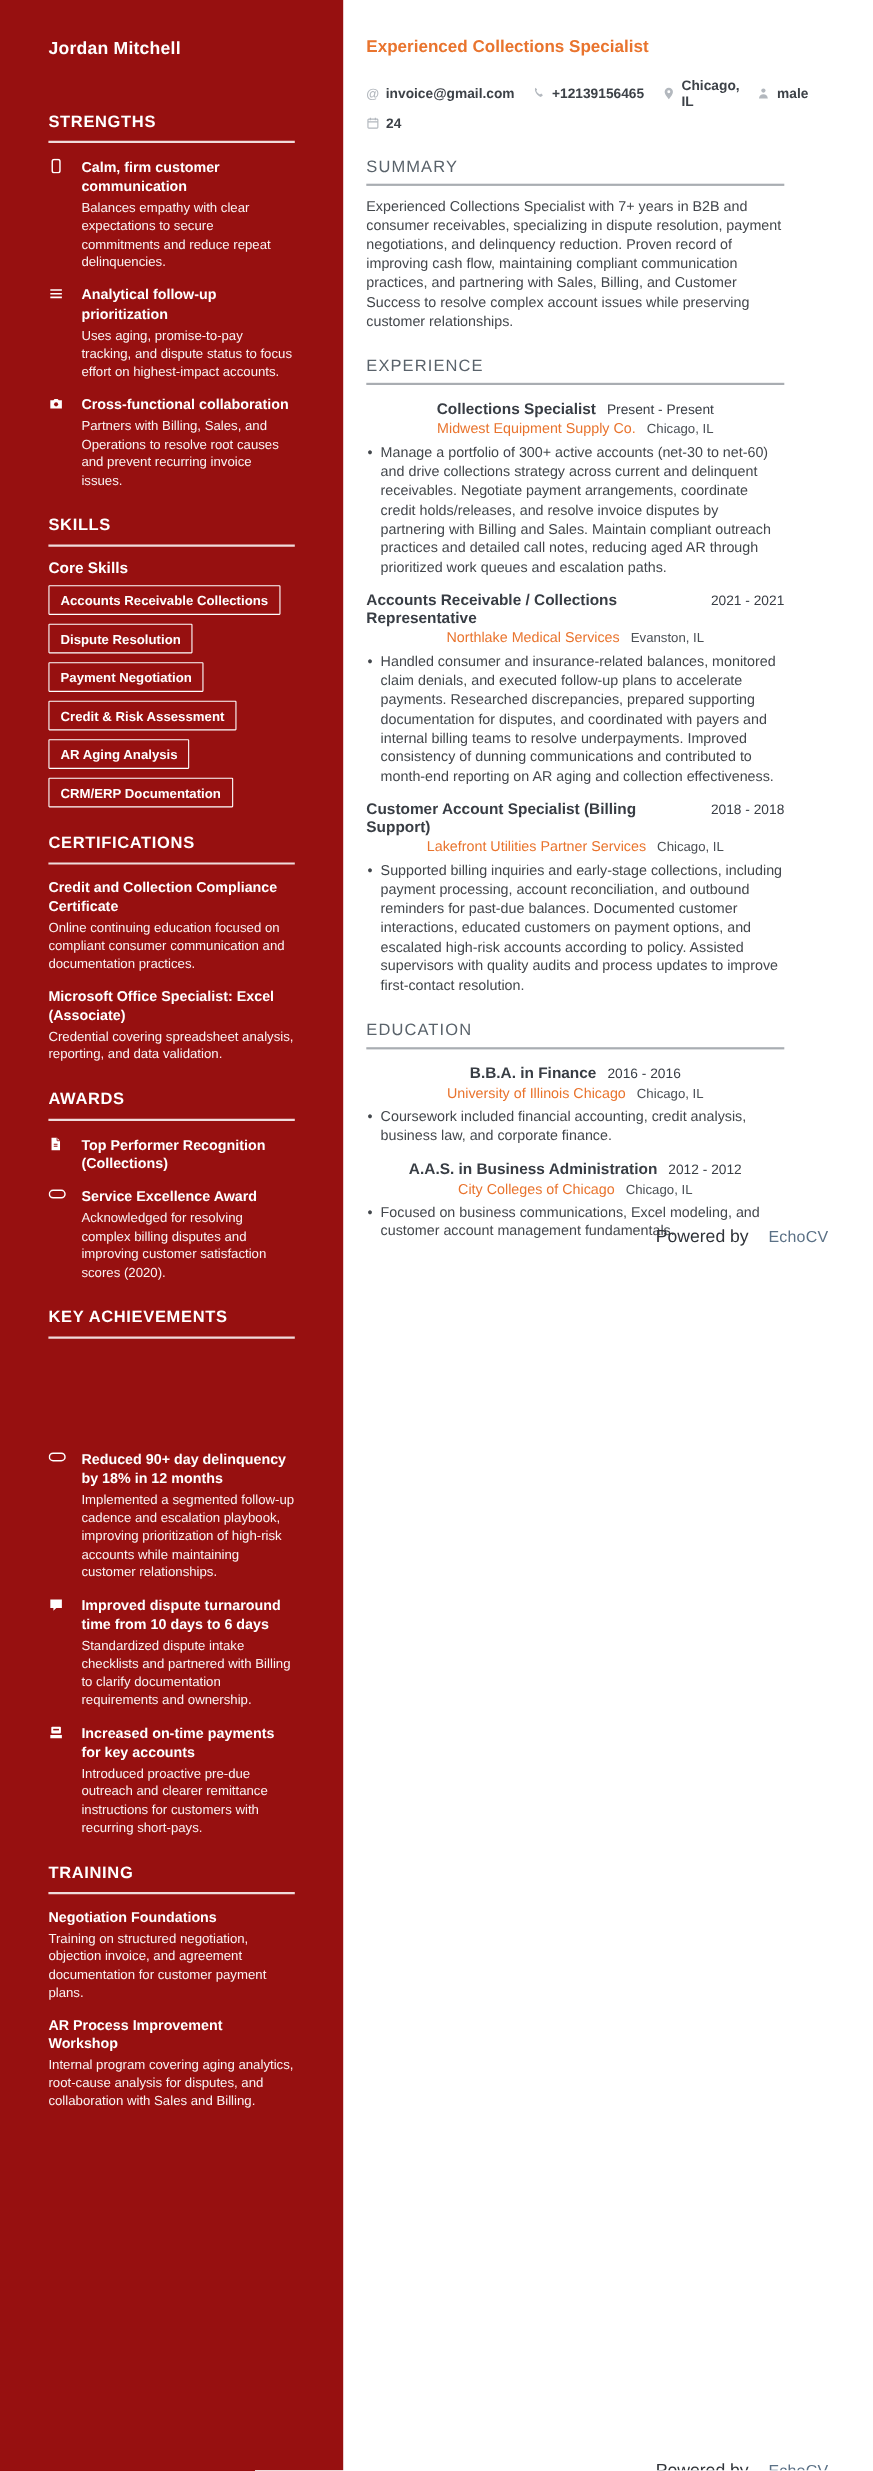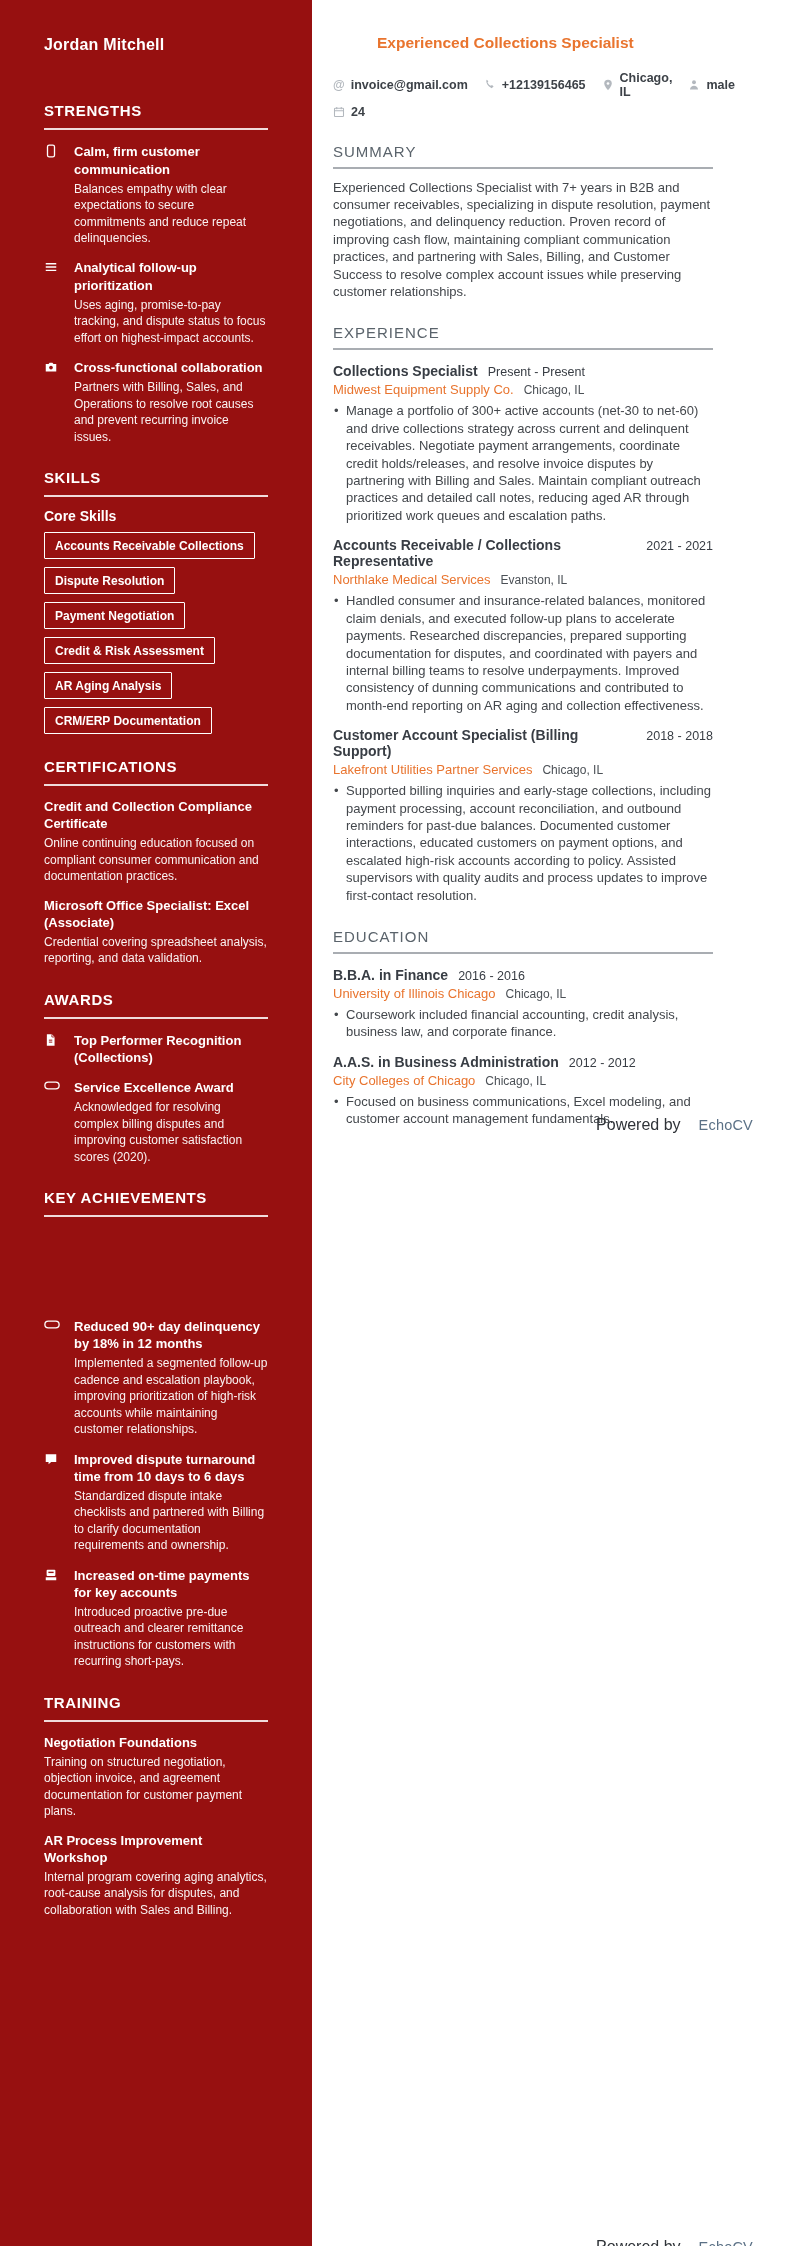--- a/index.html
+++ b/index.html
@@ -31,30 +31,30 @@
   .side-item-title{font-size:13px;font-weight:bold;line-height:1.32;}
   .side-item-desc{font-size:12px;line-height:1.37;margin-top:3px;color:rgba(255,255,255,.95);}
   .side-plain{margin-top:12px;}
   .side-group-label{font-size:14px;font-weight:bold;margin-top:11px;}
   .badge{display:table;border:1px solid #fff;border-radius:1px;padding:6px 10px 5px 10px;
          font-size:12px;font-weight:bold;margin-top:8px;white-space:nowrap;}
   .page-break-gap{height:88px;}
 
   
   .main{position:absolute;left:312px;top:0;right:0;bottom:0;padding:34px 81px 0 21px;}
-  .main-title{color:var(--accent);font-size:15.5px;font-weight:bold;line-height:1.2;margin-left:44px;}
+  .main-title{color:var(--accent);font-size:15.5px;font-weight:bold;line-height:1.2;}
   .contact{margin-top:18px;}
   .contact-row{display:flex;align-items:center;gap:16px;margin-top:6px;}
   .contact-item{display:flex;align-items:center;gap:6px;font-size:12.5px;font-weight:bold;color:#3D4248;}
   .contact-icon{color:var(--muted-icon);display:inline-flex;align-items:center;font-size:12px;line-height:1;}
   .m-heading{margin-top:24px;color:var(--head-gray);font-size:15px;letter-spacing:1px;
              padding-bottom:7px;border-bottom:2px solid var(--rule-gray);}
   .summary-text{margin-top:10px;font-size:13px;line-height:1.34;color:var(--ink);}
   .job{margin-top:13px;}
-  .row-split{display:flex;justify-content:flex-start;align-items:baseline;}
+  .row-split{display:flex;justify-content:center;align-items:baseline;}
   .job-title{font-size:14px;font-weight:bold;color:var(--ink-dark);}
   .job-dates{font-size:12.5px;color:var(--ink-dark);white-space:nowrap;padding-left:10px;}
   .job-sub{margin-top:3px;}
   .job-company{color:var(--accent);font-size:13px;font-weight:normal;}
   .job-location{font-size:12px;color:#4B5056;white-space:nowrap;padding-left:10px;}
   ul.bullets{margin:5px 0 0 0;padding:0;list-style:none;}
   ul.bullets li{position:relative;padding-left:13px;font-size:13px;line-height:1.34;color:var(--ink);}
   ul.bullets li::before{content:"\2022";position:absolute;left:1px;}
   .footer{position:absolute;right:41px;display:flex;align-items:baseline;gap:6px;}
   .footer.p1{top:1100px;}

